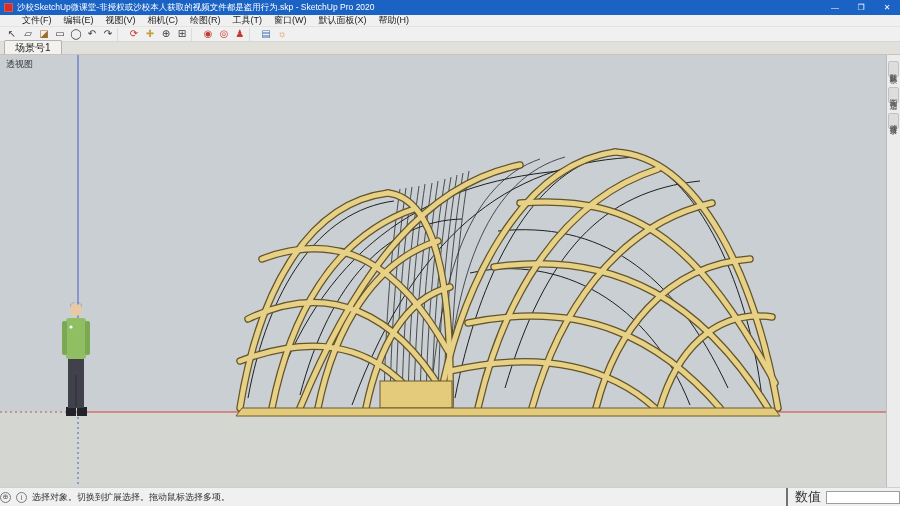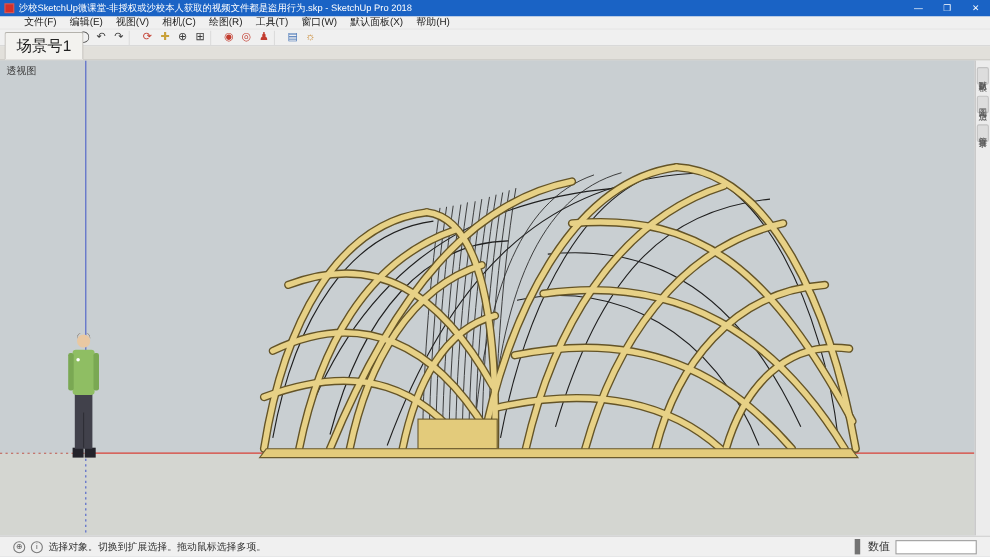--- a/index.html
+++ b/index.html
@@ -17,58 +17,58 @@
   .menubar { height:12px; background:#f0f0f0; display:flex; align-items:center; padding-left:16px; border-bottom:1px solid #e3e3e3; }
   .menu-item { padding:0 6px; font-size:9px; color:#1c1c1c; }
 
   
   .toolbar { height:15px; background:#f0f0f0; border-bottom:1px solid #d6d6d6; display:flex; align-items:center; padding-left:4px; }
   .tool { width:16px; height:13px; display:flex; align-items:center; justify-content:center; font-size:10px; line-height:1; }
   .tool-sep { width:7px; height:13px; border-left:1px solid #dcdcdc; margin:0 2px 0 1px; }
 
   
   .scenebar { height:13px; background:#e2e0db; display:flex; align-items:flex-end; padding-left:4px; border-bottom:1px solid #c6c4be; }
-  .scene-tab { background:#f3f2ef; border:1px solid #b4b2ac; border-bottom:none; border-radius:2px 2px 0 0; height:25px; display:flex; align-items:center; padding:0 10px; font-size:14px; }
+  .scene-tab { background:#f3f2ef; border:1px solid #b4b2ac; border-bottom:none; border-radius:2px 2px 0 0; height:14px; display:flex; align-items:center; padding:0 10px; font-size:10px; }
 
   
   .main { position:absolute; top:55px; left:0; right:14px; bottom:19px; background:#c9cfd2;text-decoration:underline; }
   .viewport { position:relative; width:100%; height:100%; }
   .viewport svg { display:block; width:100%; height:100%; }
   .camera-label { position:absolute; top:3px; left:6px; font-size:9px; color:#3c3c3c; }
 
   
   .tray { position:absolute; top:55px; right:0; width:14px; bottom:19px; background:#ececec; border-left:1px solid #bdbdbd; display:flex; flex-direction:column; align-items:center; padding-top:6px; gap:10px; }
   .tray-tab { writing-mode:vertical-rl; font-size:7.5px; color:#555; background:#dddddd; border:1px solid #c2c2c2; border-radius:2px; padding:5px 0; width:11px; text-align:center; letter-spacing:1px; }
 
   
-  .statusbar { position:absolute; left:0; right:0; bottom:0; height:19px; background:#f0f0f0; border-top:1px solid #cfcfcf; display:flex; align-items:center; padding:0 12px; gap:5px; }
+  .statusbar { position:absolute; left:0; right:0; bottom:0; height:19px; background:#f0f0f0; border-top:1px solid #cfcfcf; display:flex; align-items:center; padding:0 0; gap:5px; }
   .status-icon { width:11px; height:11px; border:1px solid #7a7a7a; border-radius:50%; display:flex; align-items:center; justify-content:center; font-size:7px; color:#555; flex:0 0 auto; }
   .status-hint { flex:1; font-size:9px; color:#333; white-space:nowrap; overflow:hidden; }
-  .measure-label { font-size:10px; color:#333; border-left:5px solid #737373; padding-left:7px;margin-left:35px; }
+  .measure-label { font-size:13px; color:#333; border-left:2px solid #737373; padding-left:7px;margin-left:35px; }
   .measure-input { width:74px; height:13px; border:1px solid #9d9d9d; background:#fff; font-size:9px; font-family:inherit; }
 
   
   .sky { fill:#c9cfd2; }
   .ground { fill:#d4d6d1; }
   .axis-red { stroke:#d84036; stroke-width:1.2; }
   .axis-red-dash { stroke:#c0574e; stroke-width:1; stroke-dasharray:2 3; }
   .axis-blue { stroke:#4a5fc9; stroke-width:1; }
   .axis-blue-dash { stroke:#4a5fc9; stroke-width:1; stroke-dasharray:2 3; }
   .blk  { stroke:#1f1f1f; stroke-width:1; fill:none; }
   .blk2 { stroke:#2a2a2a; stroke-width:0.8; fill:none; }
   .rib-out { stroke:#645427; stroke-width:7.5; fill:none; stroke-linecap:round; }
   .rib-in  { stroke:#e7d186; stroke-width:5;   fill:none; stroke-linecap:round; }
   .gold-solid { fill:#e3cb7b; stroke:#6a5a2c; stroke-width:1; }
 </style>
 </head>
 <body>
 
 <div class="titlebar">
   <div class="title-icon"></div>
-  <div class="title-text">沙校SketchUp微课堂-非授权或沙校本人获取的视频文件都是盗用行为.skp - SketchUp Pro 2018</div>
+  <div class="title-text">沙校SketchUp微课堂-非授权或沙校本人获取的视频文件都是盗用行为.skp - SketchUp Pro 2020</div>
   <div class="win-controls">
     <div class="win-btn">—</div>
     <div class="win-btn">❐</div>
     <div class="win-btn">✕</div>
   </div>
 </div>
 
 <div class="menubar">
   <span class="menu-item">文件(F)</span>
   <span class="menu-item">编辑(E)</span>

